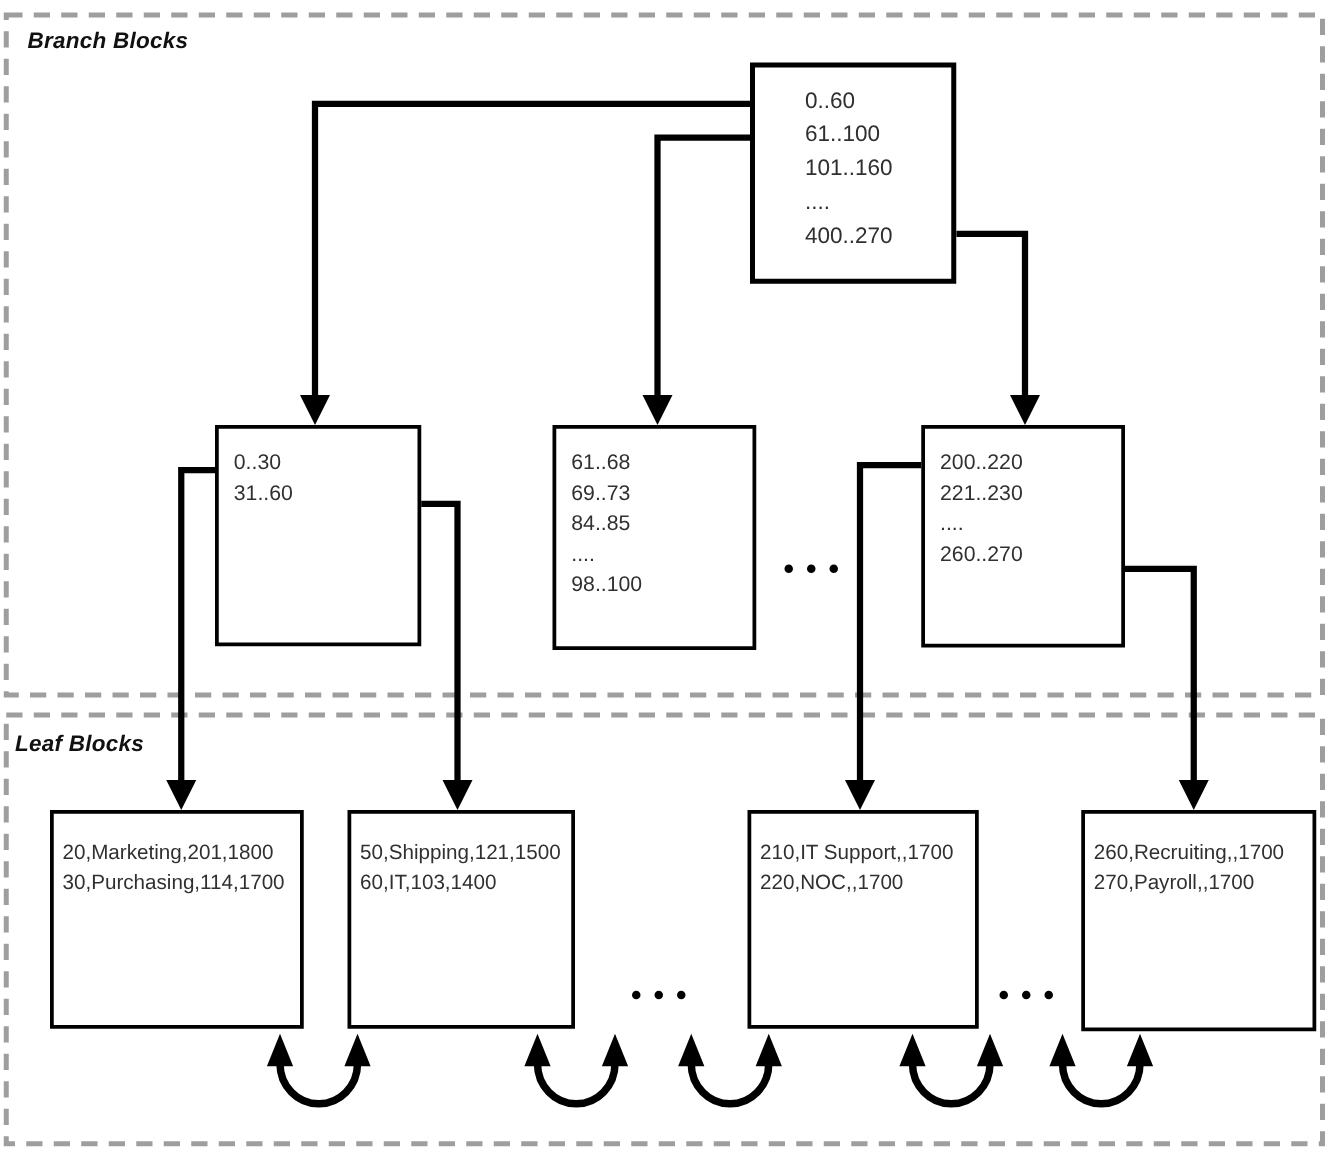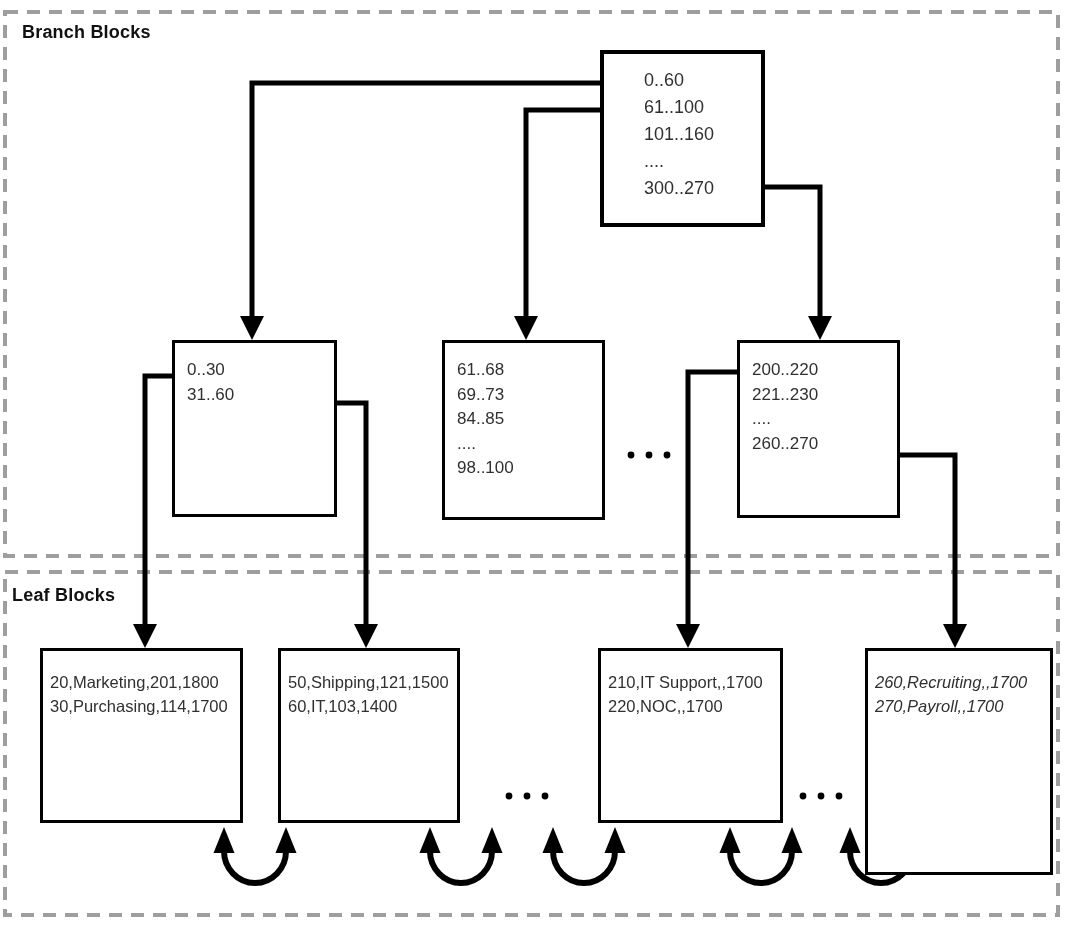--- a/index.html
+++ b/index.html
@@ -68,20 +68,21 @@
     font-size: 16.5px;
     line-height: 24px;
     padding: 19px 3px 0 7px;
   }
   .section-label {
     position: absolute;
     font-size: 18px;
     font-weight: bold;
     color: #111111;
     letter-spacing: 0.2px;
+    font-style: italic;
   }
 </style>
 </head>
 <body>
 
 <div class="stage">
 
   <svg class="overlay" viewBox="0 0 1067 927">
 
     <rect class="region" x="5" y="12" width="1053" height="544"></rect>
@@ -168,21 +169,21 @@
   </svg>
 
   <div class="section-label" style="left:22px; top:22px;">Branch Blocks</div>
   <div class="section-label" style="left:12px; top:585px;">Leaf Blocks</div>
 
   <div class="block root" style="left:600px; top:50px; width:165px; height:177px;">
     <div>0..60</div>
     <div>61..100</div>
     <div>101..160</div>
     <div>....</div>
-    <div>300..270</div>
+    <div>400..270</div>
   </div>
 
   <div class="block" style="left:172px; top:340px; width:165px; height:177px;">
     <div>0..30</div>
     <div>31..60</div>
   </div>
 
   <div class="block" style="left:442px; top:340px; width:163px; height:180px;">
     <div>61..68</div>
     <div>69..73</div>
@@ -206,18 +207,18 @@
   <div class="block leaf" style="left:278px; top:648px; width:182px; height:175px;">
     <div>50,Shipping,121,1500</div>
     <div>60,IT,103,1400</div>
   </div>
 
   <div class="block leaf" style="left:598px; top:648px; width:185px; height:175px;">
     <div>210,IT Support,,1700</div>
     <div>220,NOC,,1700</div>
   </div>
 
-  <div class="block leaf" style="left:865px; top:648px; width:188px; height:227px;font-style:italic;">
+  <div class="block leaf" style="left:865px; top:648px; width:188px; height:177px;">
     <div>260,Recruiting,,1700</div>
     <div>270,Payroll,,1700</div>
   </div>
 
 </div>
 
 </body></html>

